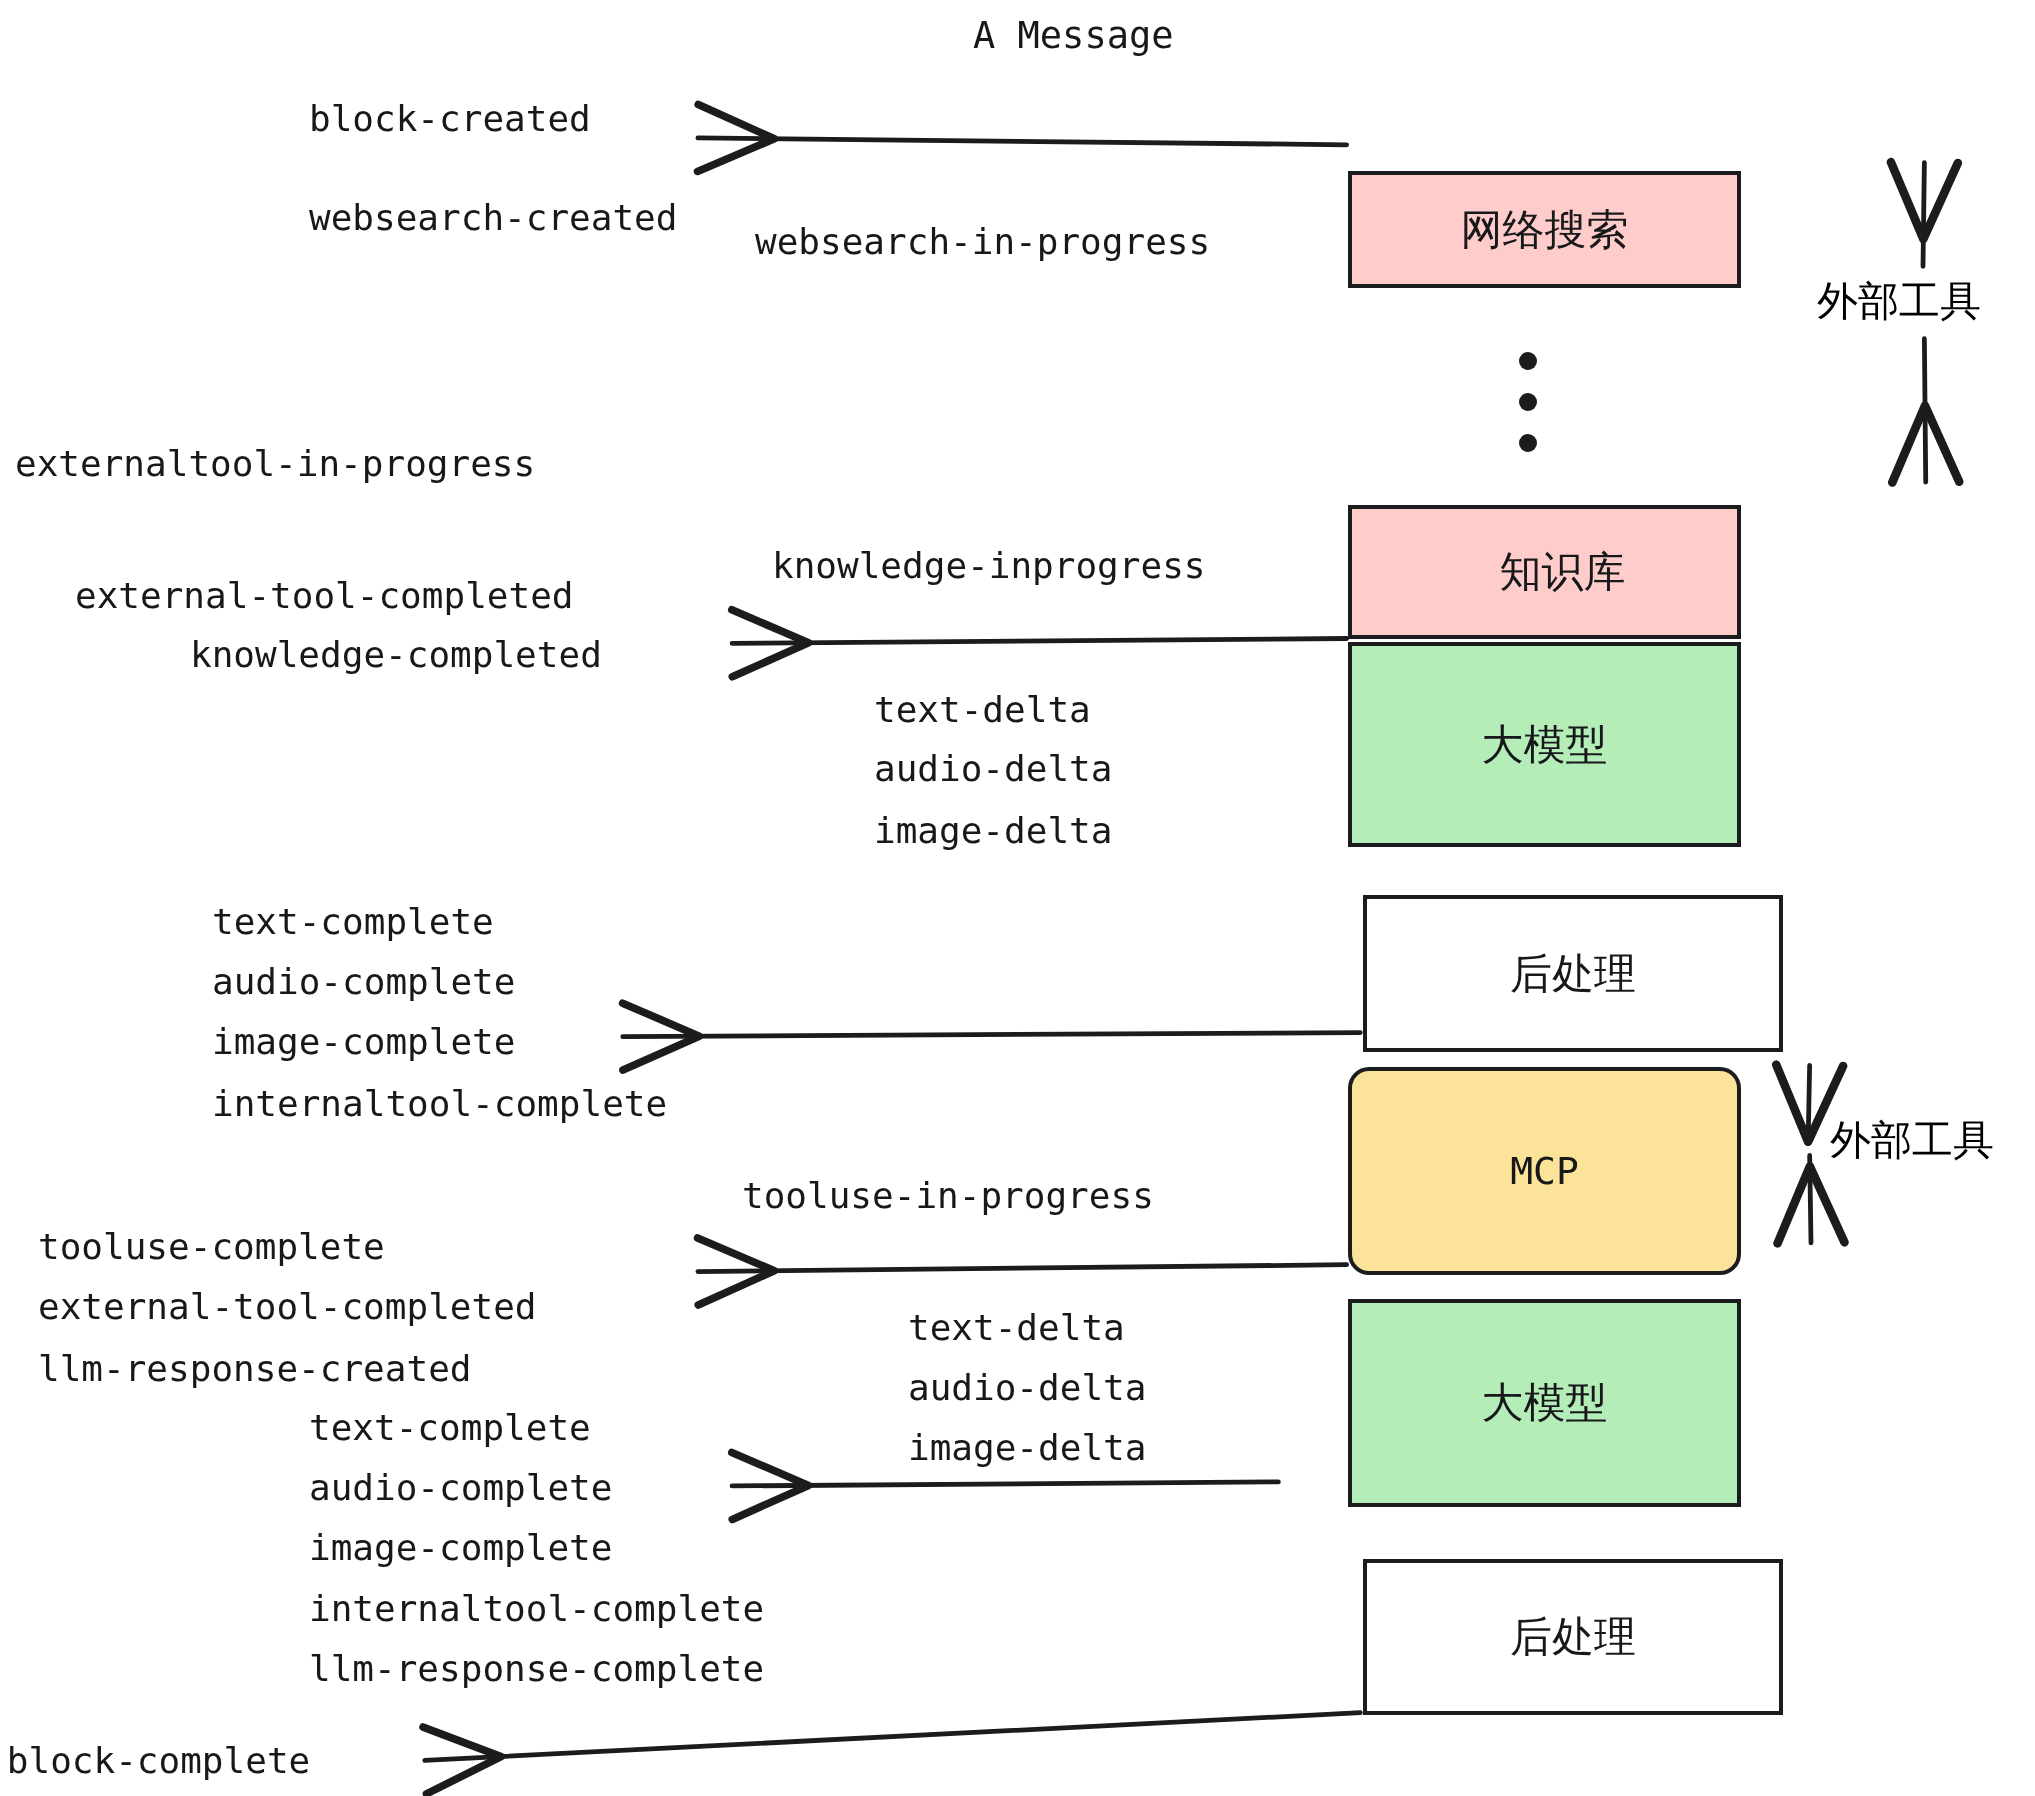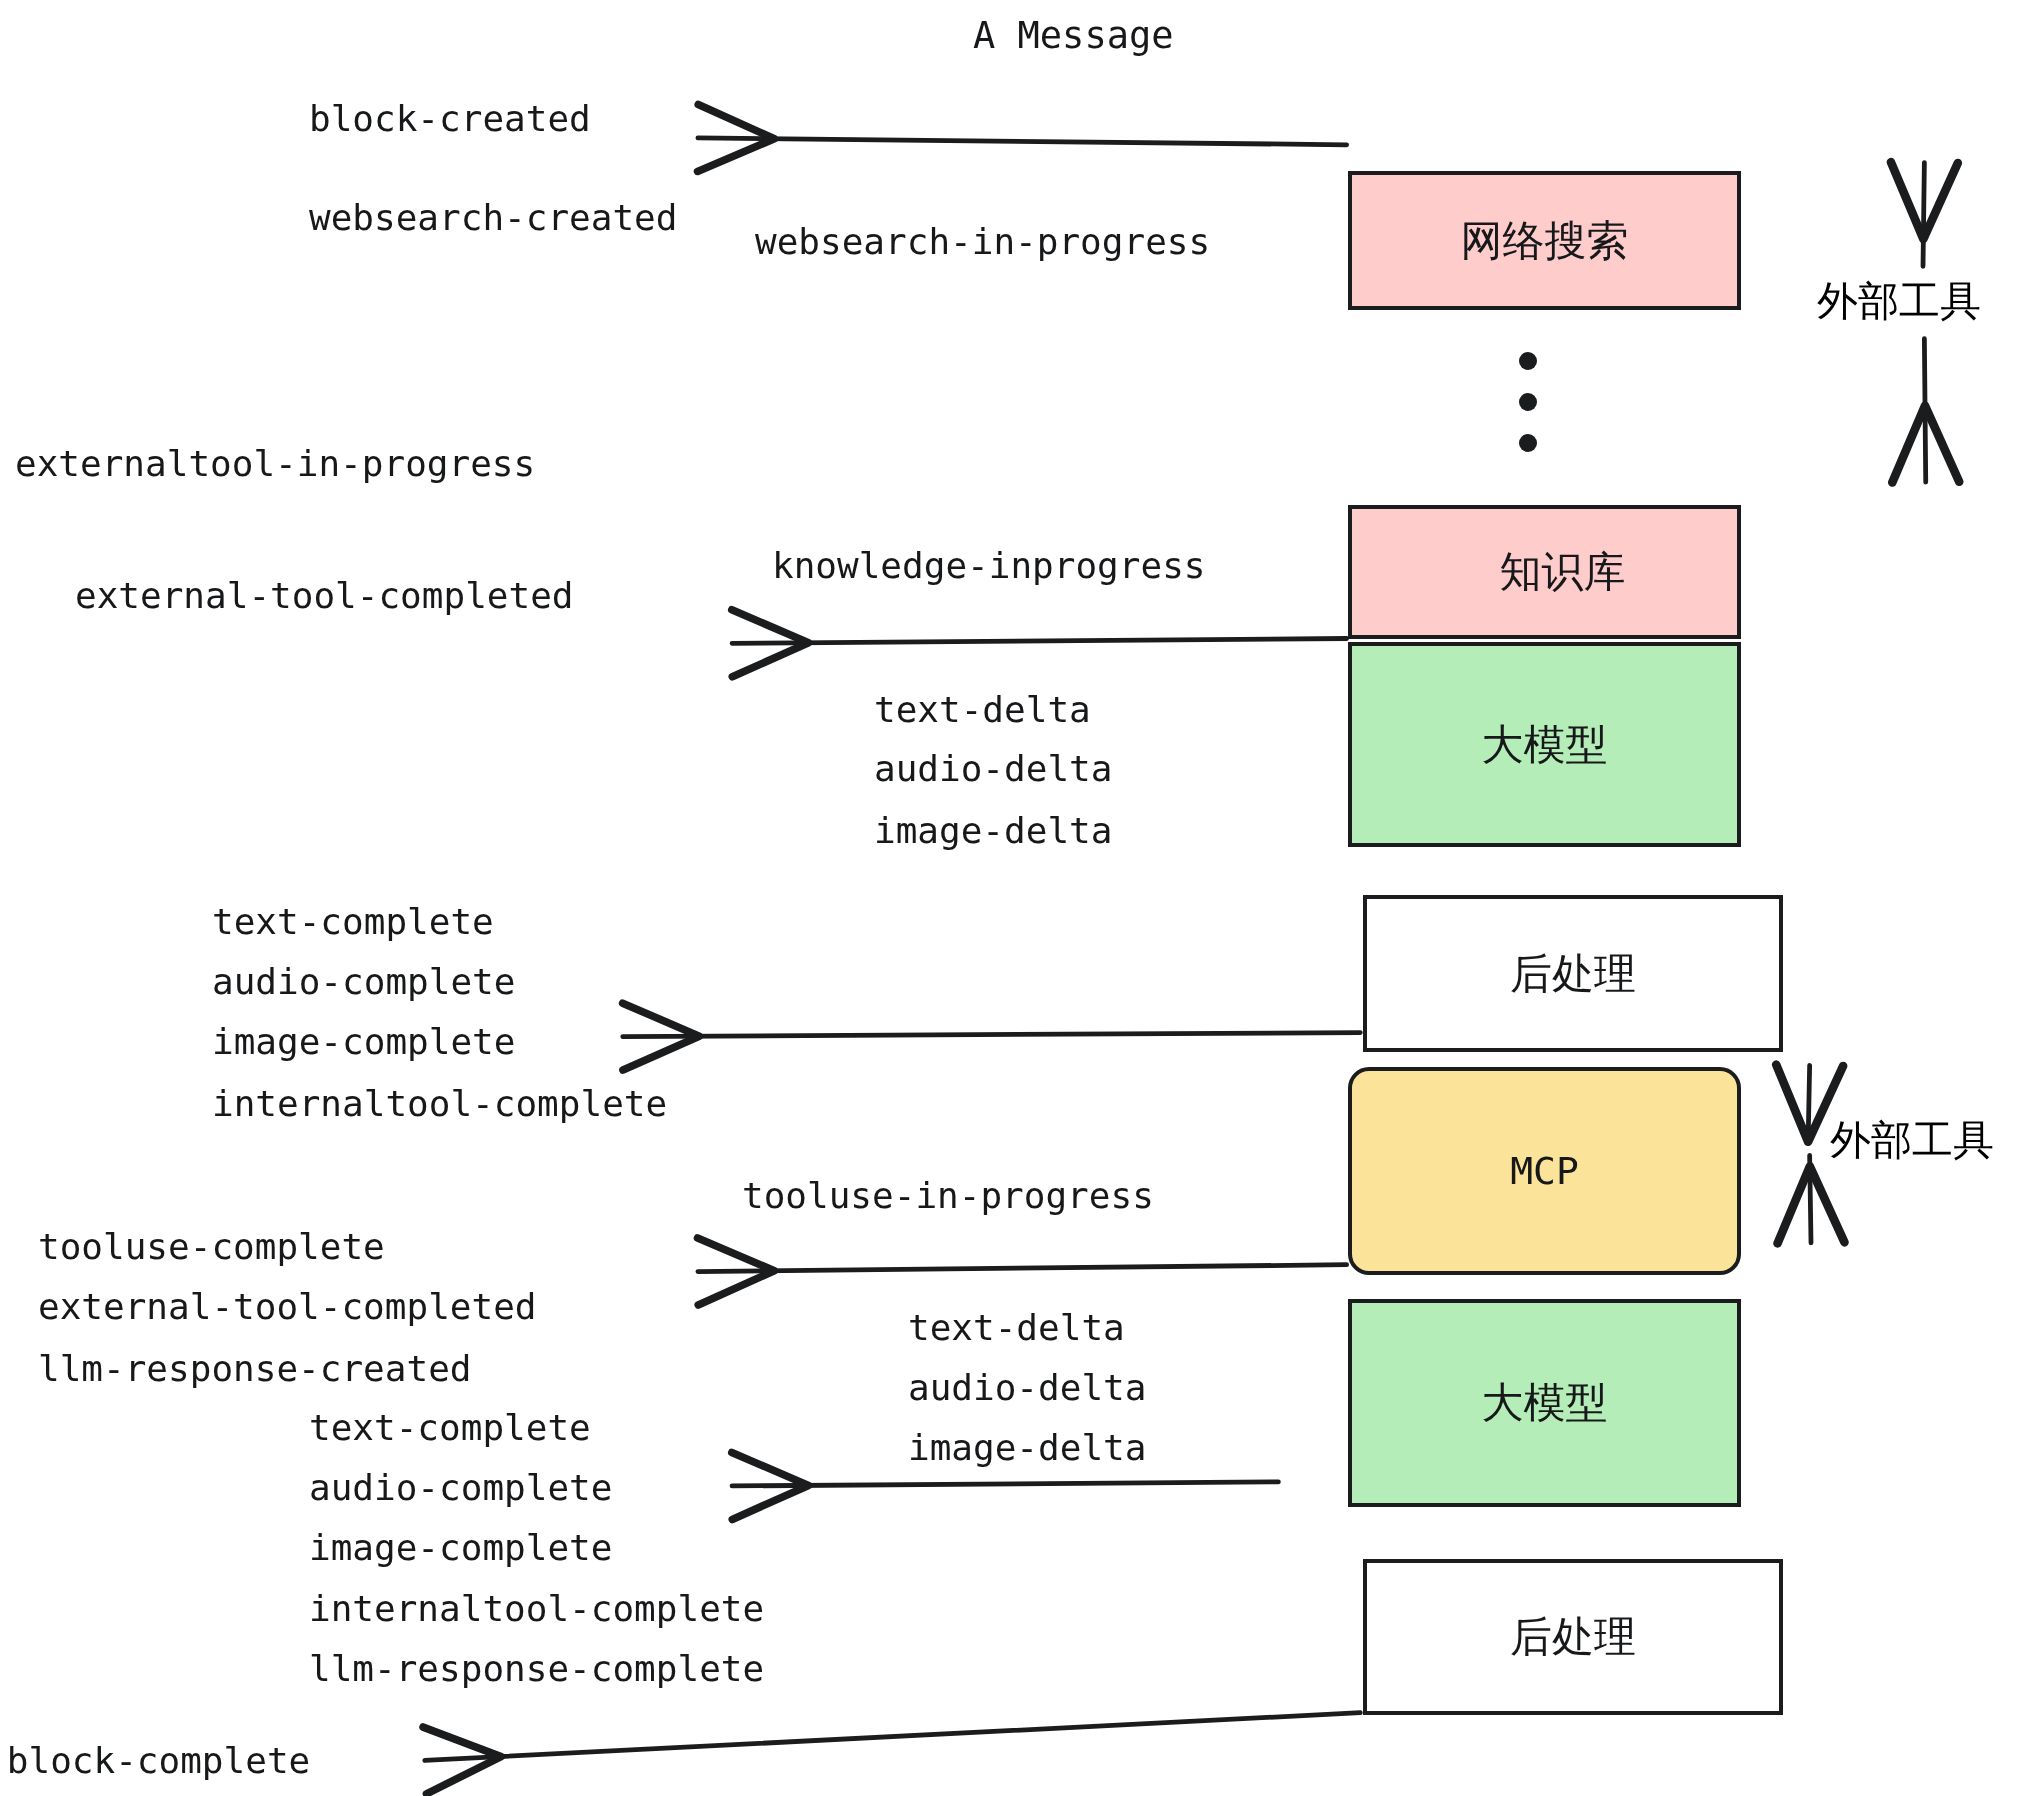--- a/index.html
+++ b/index.html
@@ -123,21 +123,21 @@
     </g>
 
     <g>
       <path d="M2648,1660 L2650,1560" fill="none" stroke="#1B1C1E" stroke-width="7" stroke-linecap="round" marker-end="url(#ahv)"></path>
       <path d="M2650,1692 L2652,1820" fill="none" stroke="#1B1C1E" stroke-width="7" stroke-linecap="round" marker-end="url(#ahv)"></path>
     </g>
   </svg>
 
   <div class="title" style="left:973px; top:13.7px;">A Message</div>
 
-  <div class="box" style="left:1348px; top:171px; width:393px; height:139px; background:#FFCCCC;">
+  <div class="box" style="left:1348px; top:171px; width:393px; height:117px; background:#FFCCCC;">
     <span class="lbl">网络搜索</span>
   </div>
 
   <div class="box" style="left:1348px; top:505px; width:393px; height:134px; background:#FFCCCC;padding-left:36px;">
     <span class="lbl">知识库</span>
   </div>
 
   <div class="box" style="left:1348px; top:642px; width:393px; height:205px; background:#B5EDB8;">
     <span class="lbl">大模型</span>
   </div>
@@ -168,20 +168,21 @@
 
   <div class="evt" style="left:309px; top:101px;">block-created</div>
   <div class="evt" style="left:309px; top:164px;margin-top:36px;">websearch-created</div>
 
   <div class="evt" style="left:755px; top:224px;text-align:center;">websearch-in-progress</div>
 
   <div class="evt" style="left:15px; top:402px;margin-top:44px;">externaltool-in-progress</div>
 
   <div class="evt" style="left:772px; top:548px;">knowledge-inprogress</div>
   <div class="evt" style="left:75px; top:578px;">external-tool-completed</div>
+  <div class="evt" style="left:190px; top:637px;">knowledge-completed</div>
 
   <div class="evt" style="left:874px; top:692px;">text-delta</div>
   <div class="evt" style="left:874px; top:751px;">audio-delta</div>
   <div class="evt" style="left:874px; top:813px;">image-delta</div>
 
   <div class="evt" style="left:212px; top:904px;">text-complete</div>
   <div class="evt" style="left:212px; top:964px;">audio-complete</div>
   <div class="evt" style="left:212px; top:1024px;">image-complete</div>
   <div class="evt" style="left:212px; top:1086px;">internaltool-complete</div>
 

